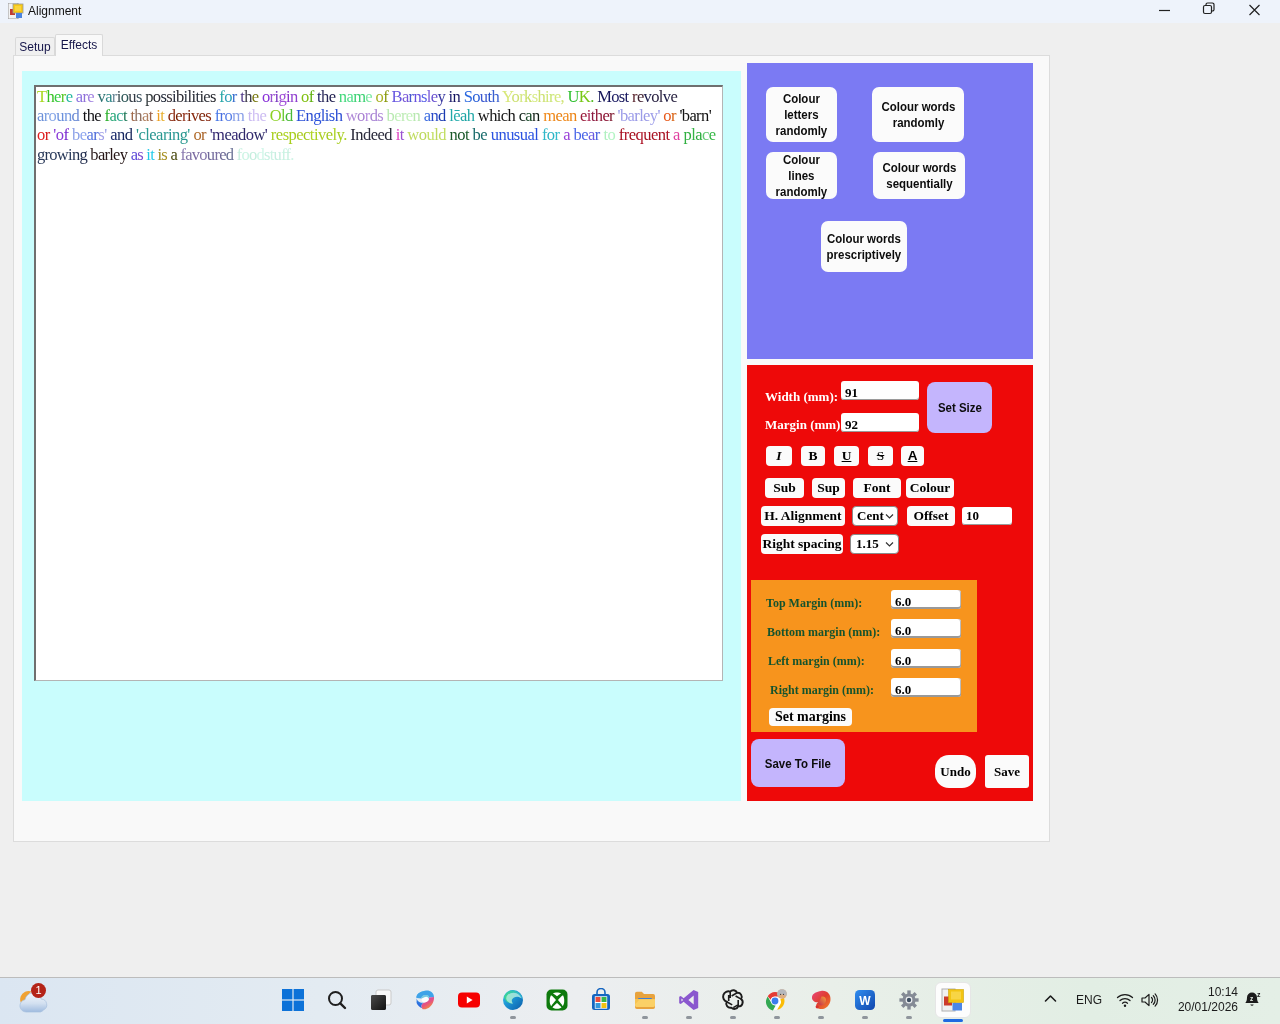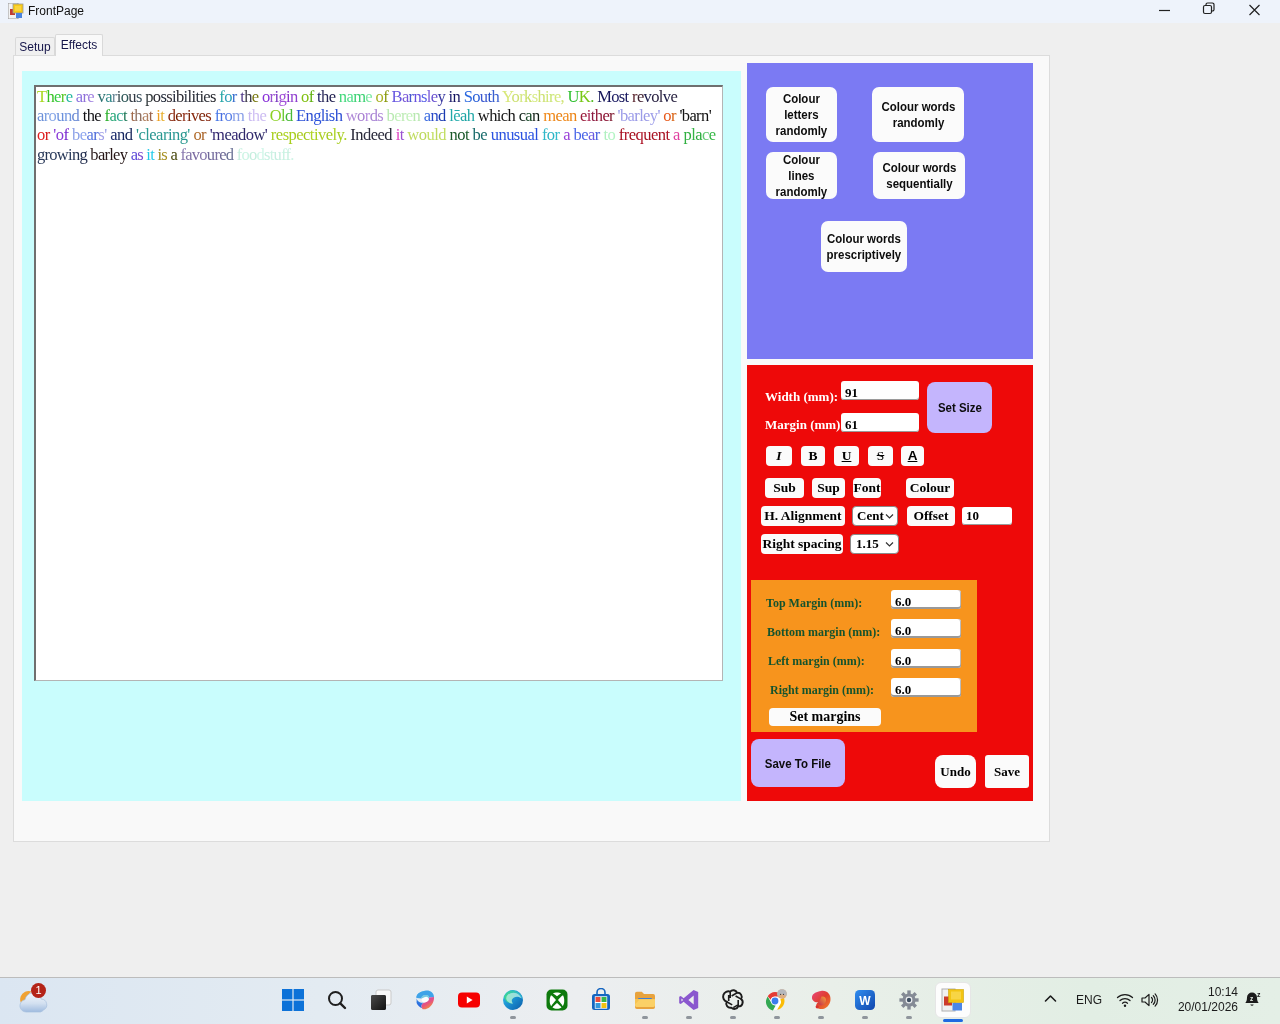--- a/index.html
+++ b/index.html
@@ -60,21 +60,21 @@
 </head>
 <body>
 <div class="abs" id="titlebar"></div>
 <svg class="abs" id="appicon" viewBox="0 0 16 16">
  <rect x="0" y="0" width="10" height="16" fill="#f2f2f2" stroke="#9a9a9a" stroke-width="1"></rect>
  <rect x="2" y="6" width="5" height="6" fill="#c33b2e"></rect>
  <rect x="5" y="1" width="10" height="9" fill="#f7c915" stroke="#9a9a9a" stroke-width="0.8"></rect>
  <rect x="7" y="3" width="6" height="5" fill="#fad43c"></rect>
  <rect x="8" y="10" width="6" height="5" fill="#4a84e0"></rect>
 </svg>
-<div class="abs" id="apptitle">FrontPage</div>
+<div class="abs" id="apptitle">Alignment</div>
 <svg class="abs" style="left:1150px;top:0;width:130px;height:23px" viewBox="0 0 130 23">
  <line x1="9" y1="10.5" x2="20" y2="10.5" stroke="#222" stroke-width="1.2"></line>
  <rect x="53.5" y="5.5" width="8" height="8" rx="1.5" fill="none" stroke="#222" stroke-width="1.2"></rect>
  <path d="M56 5.5 V4.6 a1.6 1.6 0 0 1 1.6-1.6 h4.8 a1.6 1.6 0 0 1 1.6 1.6 v4.8 a1.6 1.6 0 0 1 -1.6 1.6 h-0.9" fill="none" stroke="#222" stroke-width="1.2"></path>
  <path d="M99.5 5 l10 10 M109.5 5 l-10 10" stroke="#222" stroke-width="1.2"></path>
 </svg>
 
 <div class="abs" id="tab-setup">Setup</div>
 <div class="abs" id="tab-effects">Effects</div>
 <div class="abs" id="page">
@@ -98,31 +98,31 @@
         <span class="scx">Colour words<br>prescriptively</span>
       </div>
   </div>
   <div class="abs" id="red">
     <div class="abs rlabel" style="left:18px;top:24px;">Width (mm):</div>
     <div class="abs rinput" style="left:94px;top:16px;width:78px;height:19px;">91</div>
     <div class="abs sbtn" style="left:180px;top:17px;width:65px;height:51px;border-radius:8px;display:flex;align-items:center;justify-content:center;">
         <span class="scx">Set Size</span>
       </div>
     <div class="abs rlabel" style="left:18px;top:52px;">Margin (mm):</div>
-    <div class="abs rinput" style="left:94px;top:48px;width:78px;height:19px;">61</div>
+    <div class="abs rinput" style="left:94px;top:48px;width:78px;height:19px;">92</div>
 
     <div class="abs rbtn" style="left:19px;top:81px;width:26px;height:20px;line-height:20px;font-style:italic;">I</div>
     <div class="abs rbtn" style="left:54px;top:81px;width:24px;height:20px;line-height:20px;">B</div>
     <div class="abs rbtn" style="left:87px;top:81px;width:25px;height:20px;line-height:20px;text-decoration:underline;">U</div>
     <div class="abs rbtn" style="left:121px;top:81px;width:25px;height:20px;line-height:20px;"><span style="text-decoration:line-through;font-weight:normal;">S</span></div>
     <div class="abs rbtn" style="left:154px;top:81px;width:23px;height:20px;line-height:20px;font-family:'Liberation Sans',sans-serif;font-weight:900;text-decoration:underline;">A</div>
 
     <div class="abs rbtn" style="left:18px;top:113px;width:39px;height:20px;line-height:20px;">Sub</div>
     <div class="abs rbtn" style="left:65px;top:113px;width:33px;height:20px;line-height:20px;">Sup</div>
-    <div class="abs rbtn" style="left:106px;top:113px;width:28px;height:20px;line-height:20px;">Font</div>
+    <div class="abs rbtn" style="left:106px;top:113px;width:48px;height:20px;line-height:20px;">Font</div>
     <div class="abs rbtn" style="left:159px;top:113px;width:48px;height:20px;line-height:20px;">Colour</div>
 
     <div class="abs rbtn" style="left:14px;top:141px;width:84px;height:20px;line-height:20px;">H. Alignment</div>
     <div class="abs ddl" style="left:105px;top:141px;width:46px;height:20px;line-height:18px;padding-left:4px;">Cent<svg style="position:absolute;right:3px;top:6px;width:9px;height:7px" viewBox="0 0 9 7">
           <path d="M1 1.5 L4.5 5 L8 1.5" fill="none" stroke="#333" stroke-width="1.2"></path>
         </svg></div>
     <div class="abs rbtn" style="left:160px;top:141px;width:48px;height:20px;line-height:20px;">Offset</div>
     <div class="abs rinput" style="left:215px;top:142px;width:50px;height:18px;line-height:17px;">10</div>
 
     <div class="abs rbtn" style="left:14px;top:169px;width:82px;height:20px;line-height:20px;">Right spacing</div>
@@ -132,27 +132,27 @@
 
     <div class="abs" id="orange">
       <div class="abs olabel" style="left:15px;top:16px;">Top Margin (mm):</div>
       <div class="abs rinput" style="left:140px;top:10px;width:70px;height:19px;box-shadow:inset 0 -2px 0 #999, inset -1px 0 0 #bbb;">6.0</div>
       <div class="abs olabel" style="left:16px;top:45px;">Bottom margin (mm):</div>
       <div class="abs rinput" style="left:140px;top:39px;width:70px;height:19px;box-shadow:inset 0 -2px 0 #999, inset -1px 0 0 #bbb;">6.0</div>
       <div class="abs olabel" style="left:17px;top:74px;">Left margin (mm):</div>
       <div class="abs rinput" style="left:140px;top:69px;width:70px;height:19px;box-shadow:inset 0 -2px 0 #999, inset -1px 0 0 #bbb;">6.0</div>
       <div class="abs olabel" style="left:19px;top:103px;">Right margin (mm):</div>
       <div class="abs rinput" style="left:140px;top:98px;width:70px;height:19px;box-shadow:inset 0 -2px 0 #999, inset -1px 0 0 #bbb;">6.0</div>
-      <div class="abs rbtn" style="left:18px;top:128px;width:112px;height:18px;line-height:18px;font-size:14px;">Set margins</div>
+      <div class="abs rbtn" style="left:18px;top:128px;width:83px;height:18px;line-height:18px;font-size:14px;">Set margins</div>
     </div>
 
     <div class="abs sbtn" style="left:4px;top:374px;width:94px;height:48px;border-radius:8px;display:flex;align-items:center;justify-content:center;">
         <span class="scx">Save To File</span>
       </div>
-    <div class="abs rbtn" style="left:188px;top:390px;width:41px;height:33px;line-height:33px;font-size:13px;border-radius:8px;">Undo</div>
+    <div class="abs rbtn" style="left:188px;top:390px;width:41px;height:33px;line-height:33px;font-size:13px;border-radius:14px;">Undo</div>
     <div class="abs rbtn" style="left:238px;top:390px;width:44px;height:33px;line-height:33px;font-size:13px;border-radius:3px;">Save</div>
   </div>
 </div>
 
 <div class="abs" id="taskbar"></div>
 <div class="abs" style="left:935px;top:982px;width:36px;height:36px;background:#fdfdfd;border:1px solid #e6e6e6;border-radius:6px;"></div>
 <svg class="abs" style="left:281px;top:988px;width:24px;height:24px" viewBox="0 0 24 24">
     <rect x="1" y="1" width="10.4" height="10.4" fill="#0d72d8"></rect>
     <rect x="12.6" y="1" width="10.4" height="10.4" fill="#0d72d8"></rect>
     <rect x="1" y="12.6" width="10.4" height="10.4" fill="#0d72d8"></rect>

